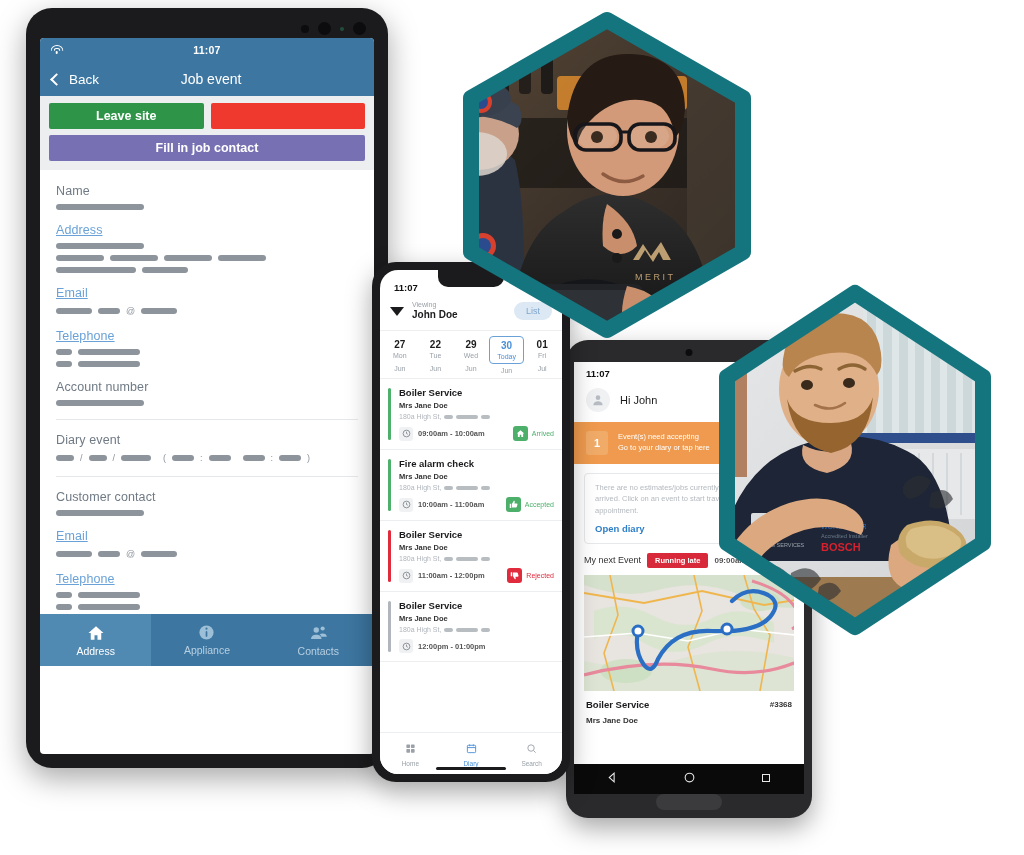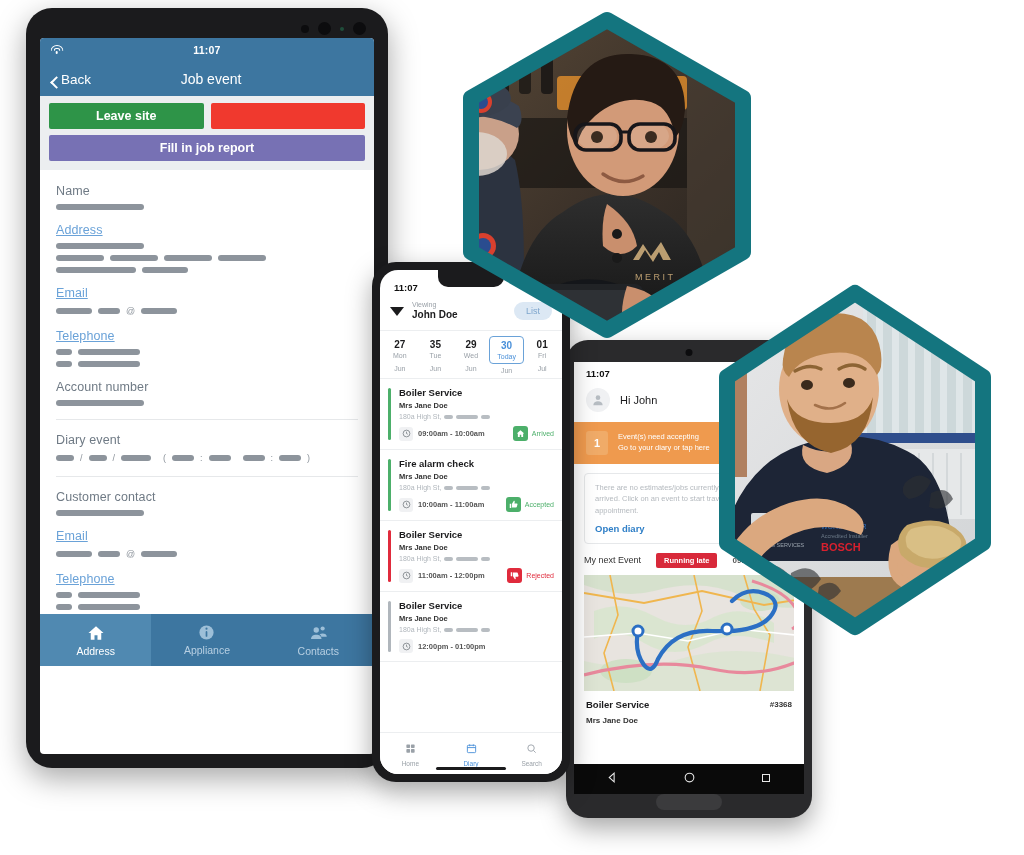--- a/index.html
+++ b/index.html
@@ -44,21 +44,21 @@
     border-radius:50% 50% 0 0 / 100% 100% 0 0; left:50%; transform:translateX(-50%);
   }
   .wifi-ico i.r1 { width:13px; height:6px; top:0; }
   .wifi-ico i.r2 { width:7px; height:3.6px; top:2.8px; }
   .wifi-ico i.r3 { width:2.6px; height:2.6px; top:6px; background:#fff; border-radius:50%; border:none; }
 
   .t-navbar {
     height:34px; background:#3d76a0; display:flex; align-items:center;
     padding:0 12px; position:relative;
   }
-  .t-back { display:flex; align-items:flex-end; gap:0; color:#fff; cursor:pointer; z-index:2; }
+  .t-back { display:flex; align-items:center; gap:8px; color:#fff; cursor:pointer; z-index:2; }
   .chev-l { width:9px; height:9px; border-left:2.4px solid #fff; border-bottom:2.4px solid #fff; transform:rotate(45deg); }
   .t-back span { font-size:13.5px; }
   .t-title {
     position:absolute; left:8px; right:0; text-align:center; color:#fff;
     font-size:14px;
   }
 
   .t-actions { background:#eceef0; padding:7px 9px 9px; }
   .t-actions .row { display:flex; gap:7px; }
   .btn-act {
@@ -159,21 +159,21 @@
   .p2-alert { background:#ef9a4e; display:flex; align-items:center; gap:10px; padding:9px 12px; }
   .al-num { width:22px;height:24px;background:#f0ab68;border-radius:3px;display:flex;align-items:center;justify-content:center;color:#fff;font-size:11px;font-weight:bold; }
   .al-txt { color:#fff; font-size:7.5px; line-height:1.45; }
 
   .p2-card { margin:9px 10px 0; border:1px solid #e6e8ea; border-radius:4px; background:#fff; }
   .p2-card .hd { font-size:9px; color:#333; padding:8px 10px; border-bottom:1px solid #eceef0; }
   .p2-card .bd { padding:8px 10px 9px; }
   .p2-card .bd p { font-size:7.5px; color:#b5babf; line-height:1.5; }
   .p2-card .bd a { display:block; margin-top:7px; font-size:9.5px; font-weight:bold; color:#2f7fc7; text-decoration:none; cursor:pointer; }
 
-  .p2-next { display:flex; align-items:center; gap:15px; padding:9px 10px 7px; }
+  .p2-next { display:flex; align-items:center; gap:6px; padding:9px 10px 7px; }
   .p2-next .lbl { font-size:9px; color:#333; }
   .late-badge { background:#d8293a; color:#fff; font-size:7.5px; font-weight:bold; padding:3px 8px; border-radius:2px; }
   .p2-next .t { font-size:8px; color:#555; font-weight:bold; }
 
   .p2-map { height:116px; margin:0 10px; background:#e9e5e0; position:relative; overflow:hidden; }
   .p2-job { display:flex; align-items:center; padding:8px 12px 2px; }
   .p2-job .nm { font-size:9.5px; font-weight:bold; color:#1b1b1d; }
   .p2-job .no { margin-left:auto; font-size:8px; font-weight:bold; color:#333; }
   .p2-cust { font-size:8px; font-weight:bold; color:#333; padding:4px 12px 0; }
 
@@ -214,21 +214,21 @@
           <span>Back</span>
         </div>
         <div class="t-title">Job event</div>
       </div>
 
       <div class="t-actions">
         <div class="row">
           <div class="btn-act btn-green">Leave site</div>
           <div class="btn-act btn-red"></div>
         </div>
-        <div class="btn-act btn-purple">Fill in job report</div>
+        <div class="btn-act btn-purple">Fill in job contact</div>
       </div>
 
       <div class="t-form" id="tablet-form">
           <div class="f-group">
             <div class="f-label">Name</div>
             <div class="barline">
               <span class="bar" style="width: 88px;"></span>
             </div>
           </div>
           <div class="f-group">
@@ -443,21 +443,21 @@
       <div class="p1-dates" id="p1-dates">
           <div class="d-cell">
             <div class="d-box">
               <div class="d-num">27</div>
               <div class="d-dow">Mon</div>
             </div>
             <div class="d-mon">Jun</div>
           </div>
           <div class="d-cell">
             <div class="d-box">
-              <div class="d-num">35</div>
+              <div class="d-num">22</div>
               <div class="d-dow">Tue</div>
             </div>
             <div class="d-mon">Jun</div>
           </div>
           <div class="d-cell">
             <div class="d-box">
               <div class="d-num">29</div>
               <div class="d-dow">Wed</div>
             </div>
             <div class="d-mon">Jun</div>

